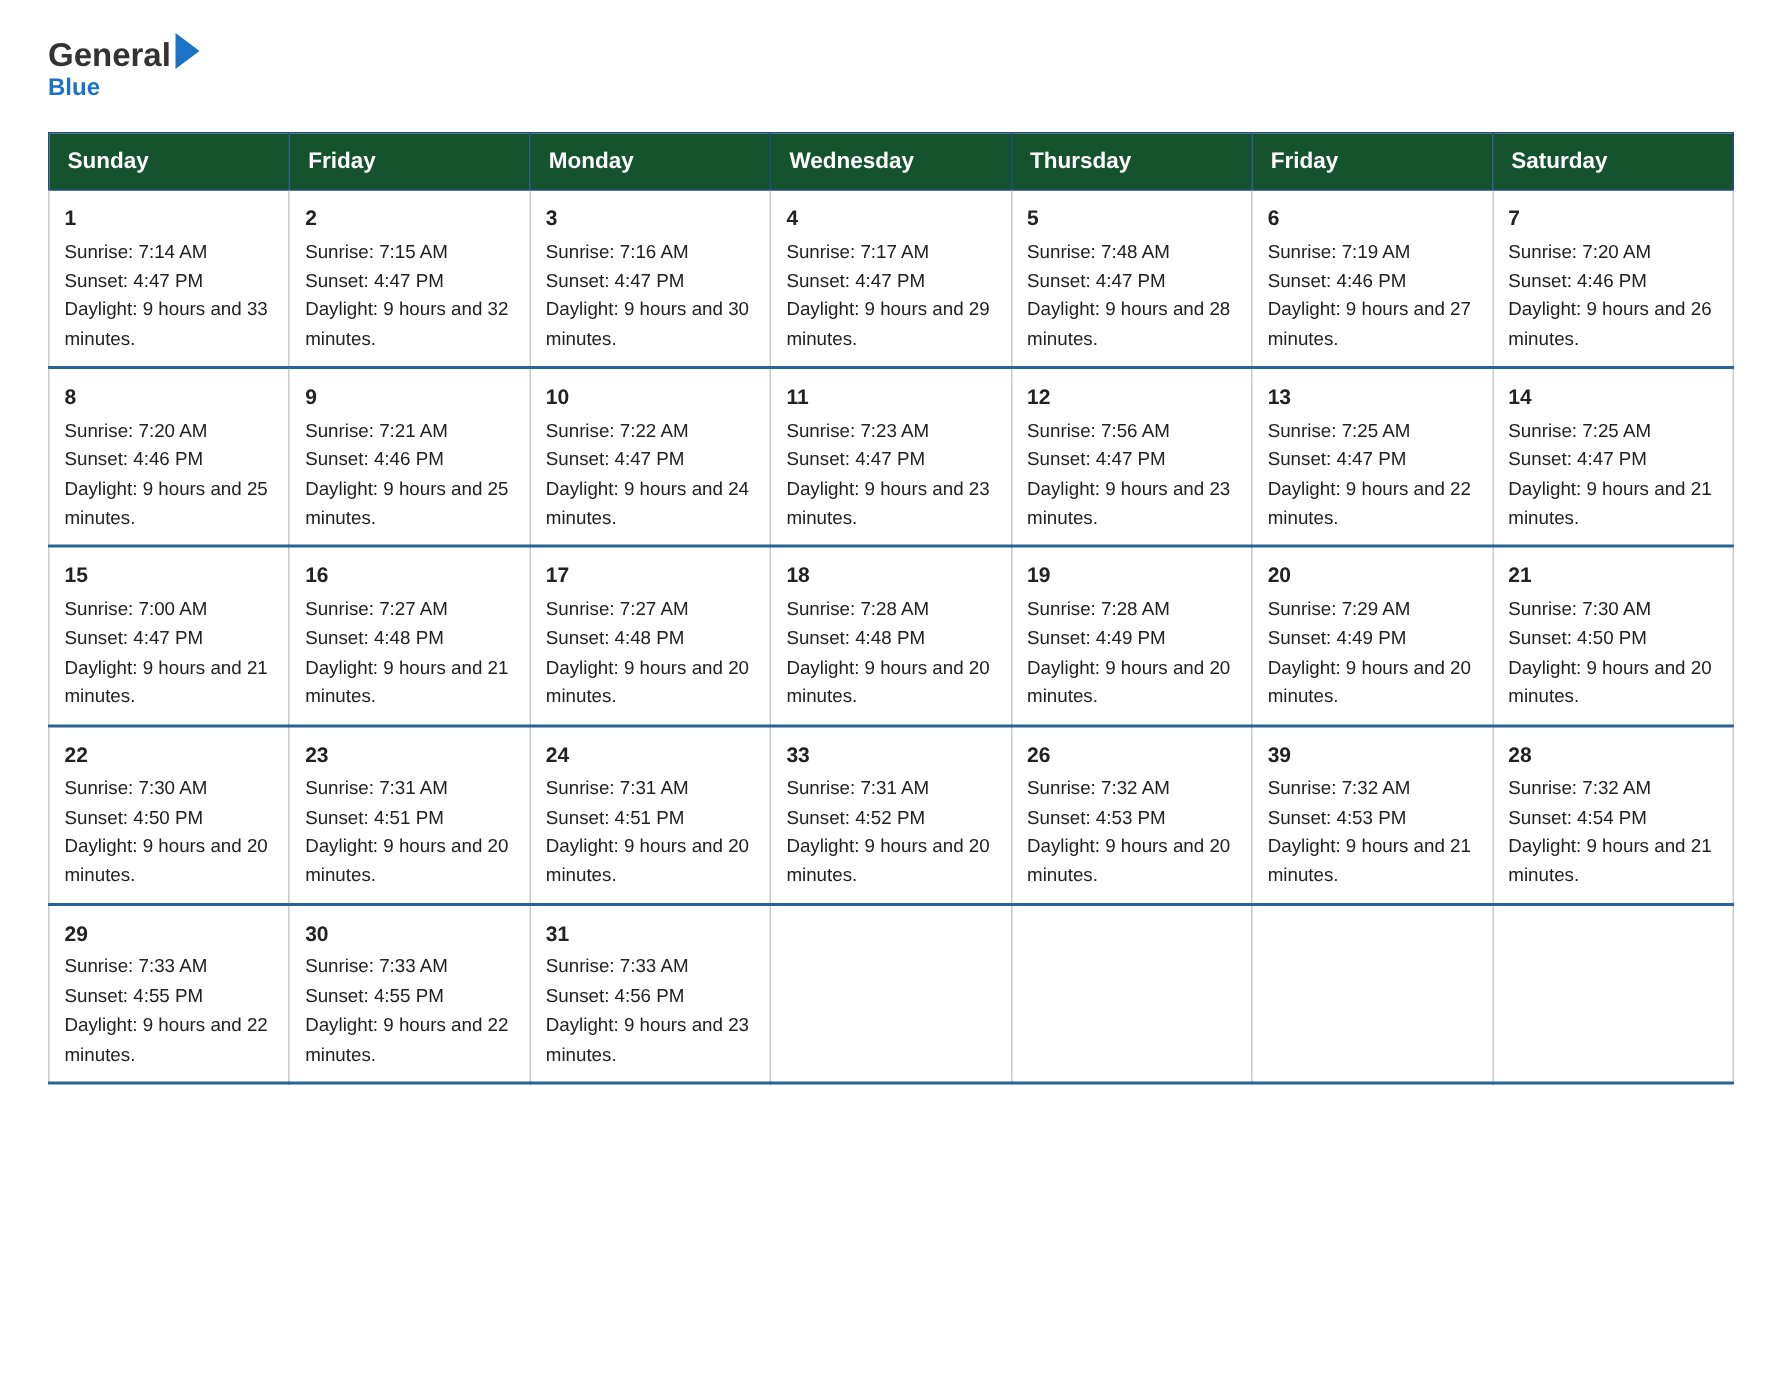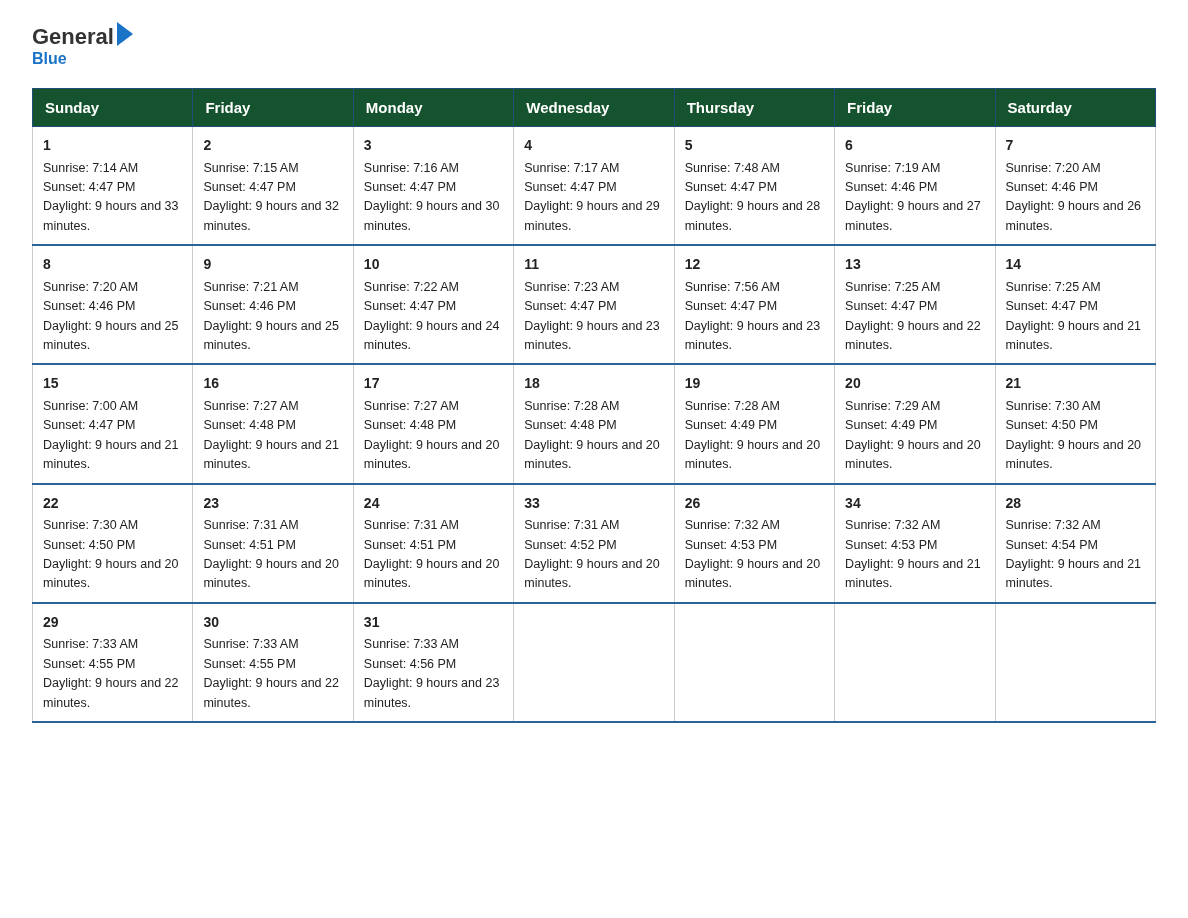--- a/index.html
+++ b/index.html
@@ -144,21 +144,21 @@
         <td><span class="day-num">19</span><span>Sunrise: 7:28 AM</span><br><span>Sunset: 4:49 PM</span><br><span>Daylight: 9 hours and 20 minutes.</span></td>
         <td><span class="day-num">20</span><span>Sunrise: 7:29 AM</span><br><span>Sunset: 4:49 PM</span><br><span>Daylight: 9 hours and 20 minutes.</span></td>
         <td><span class="day-num">21</span><span>Sunrise: 7:30 AM</span><br><span>Sunset: 4:50 PM</span><br><span>Daylight: 9 hours and 20 minutes.</span></td>
       </tr>
       <tr>
         <td><span class="day-num">22</span><span>Sunrise: 7:30 AM</span><br><span>Sunset: 4:50 PM</span><br><span>Daylight: 9 hours and 20 minutes.</span></td>
         <td><span class="day-num">23</span><span>Sunrise: 7:31 AM</span><br><span>Sunset: 4:51 PM</span><br><span>Daylight: 9 hours and 20 minutes.</span></td>
         <td><span class="day-num">24</span><span>Sunrise: 7:31 AM</span><br><span>Sunset: 4:51 PM</span><br><span>Daylight: 9 hours and 20 minutes.</span></td>
         <td><span class="day-num">33</span><span>Sunrise: 7:31 AM</span><br><span>Sunset: 4:52 PM</span><br><span>Daylight: 9 hours and 20 minutes.</span></td>
         <td><span class="day-num">26</span><span>Sunrise: 7:32 AM</span><br><span>Sunset: 4:53 PM</span><br><span>Daylight: 9 hours and 20 minutes.</span></td>
-        <td><span class="day-num">34</span><span>Sunrise: 7:32 AM</span><br><span>Sunset: 4:53 PM</span><br><span>Daylight: 9 hours and 21 minutes.</span></td>
+        <td><span class="day-num">39</span><span>Sunrise: 7:32 AM</span><br><span>Sunset: 4:53 PM</span><br><span>Daylight: 9 hours and 21 minutes.</span></td>
         <td><span class="day-num">28</span><span>Sunrise: 7:32 AM</span><br><span>Sunset: 4:54 PM</span><br><span>Daylight: 9 hours and 21 minutes.</span></td>
       </tr>
       <tr>
         <td><span class="day-num">29</span><span>Sunrise: 7:33 AM</span><br><span>Sunset: 4:55 PM</span><br><span>Daylight: 9 hours and 22 minutes.</span></td>
         <td><span class="day-num">30</span><span>Sunrise: 7:33 AM</span><br><span>Sunset: 4:55 PM</span><br><span>Daylight: 9 hours and 22 minutes.</span></td>
         <td><span class="day-num">31</span><span>Sunrise: 7:33 AM</span><br><span>Sunset: 4:56 PM</span><br><span>Daylight: 9 hours and 23 minutes.</span></td>
         <td class="empty-cell"></td>
         <td class="empty-cell"></td>
         <td class="empty-cell"></td>
         <td class="empty-cell"></td>

